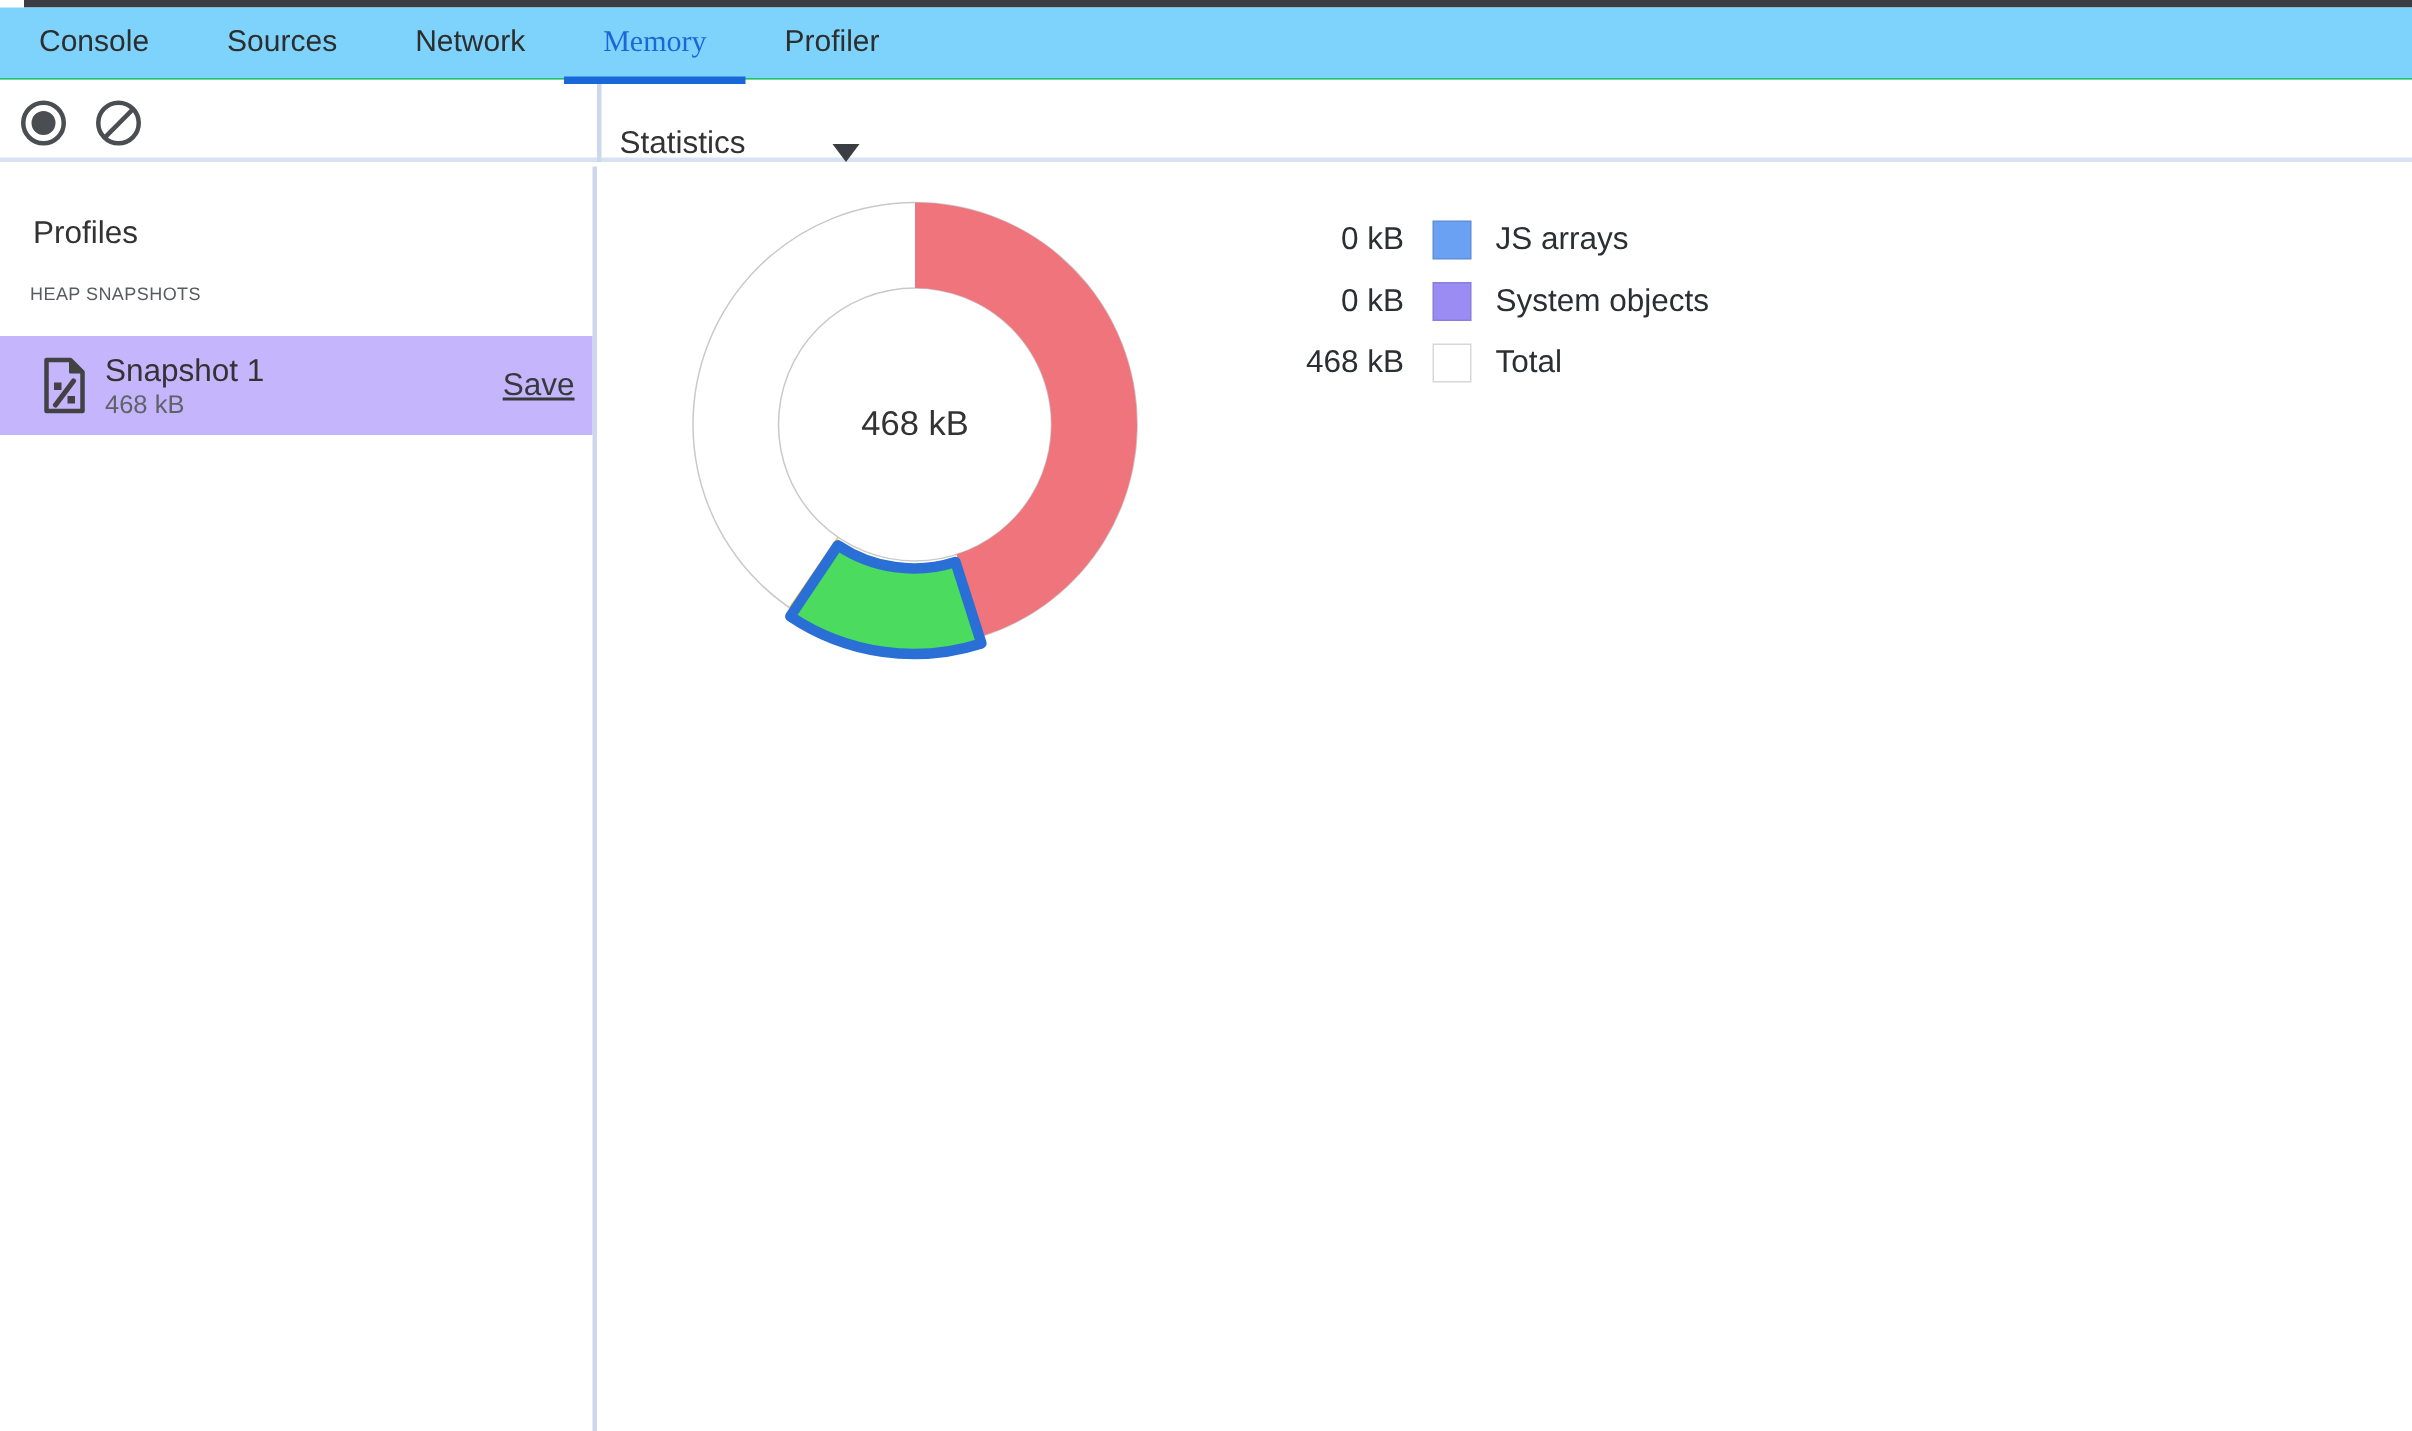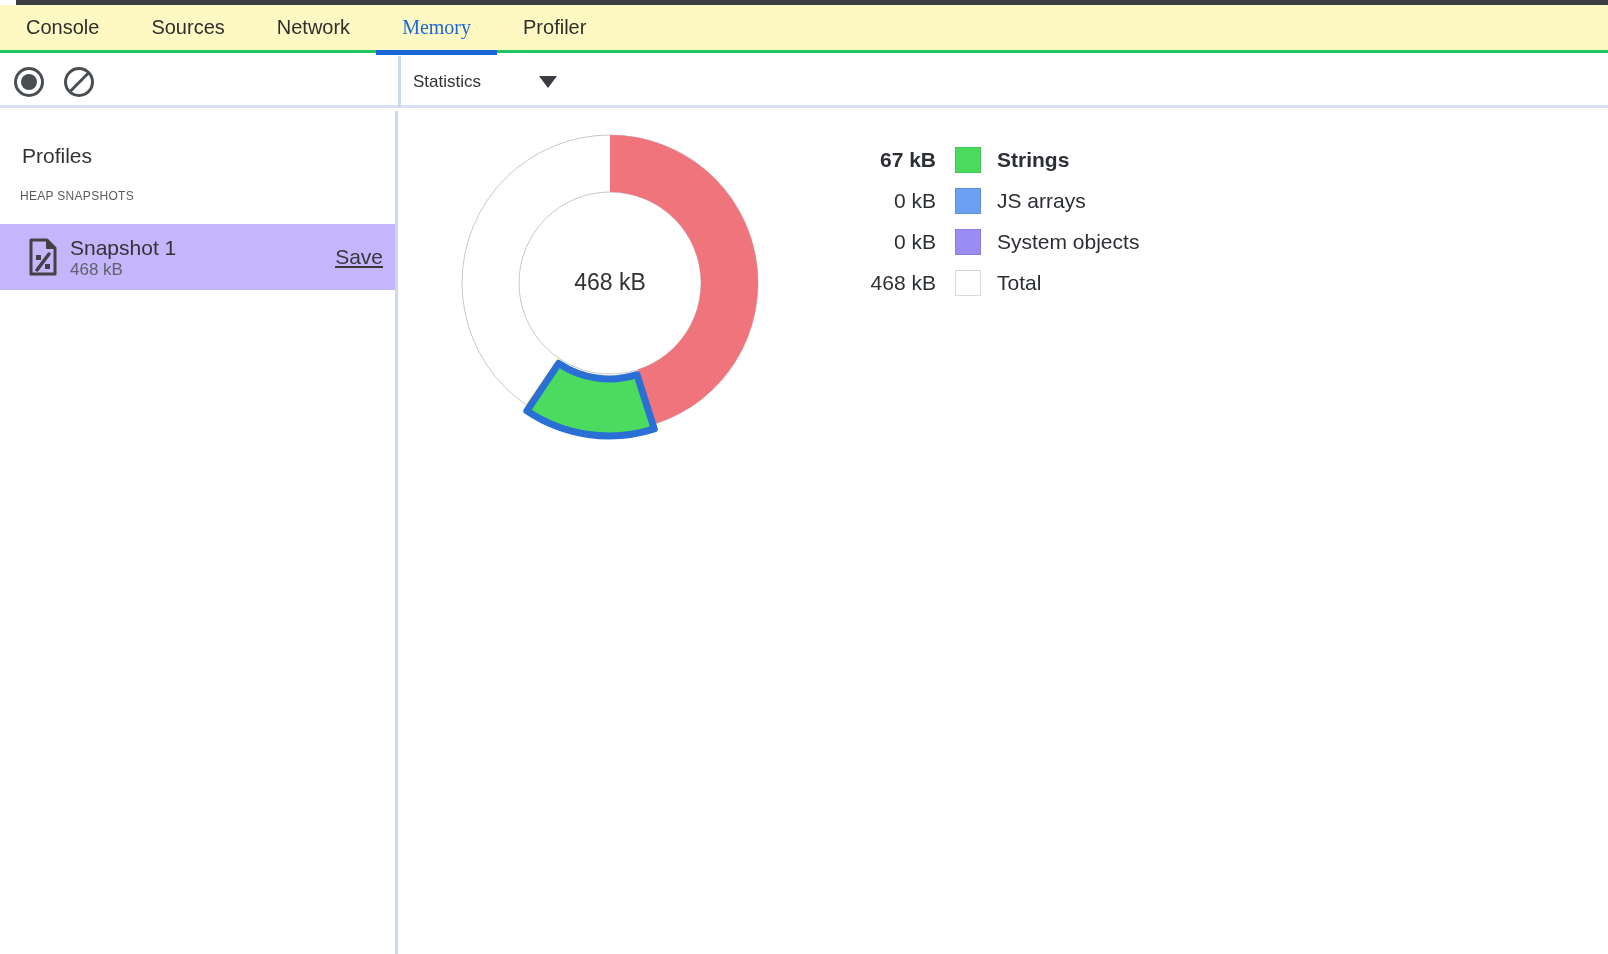--- a/index.html
+++ b/index.html
@@ -4,42 +4,42 @@
 <style>
   * { margin:0; padding:0; box-sizing:border-box; }
   html,body { width:1608px; height:954px; background:#fff; overflow:hidden;
               font-family:"Liberation Sans", sans-serif; color:#2b2b2b; }
   .abs { position:absolute; }
 
   
   #top-strip { left:16px; top:0; width:1592px; height:5px; background:#3a3d42; }
 
   
-  #tab-bar { left:0; top:5px; width:1608px; height:48px; background:#fef9c3;
-             border-bottom:3px solid #22c55e; display:flex; align-items:center; }
+  #tab-bar { left:0; top:5px; width:1608px; height:48px; background:#7dd3fc;
+             border-bottom:1px solid #22c55e; display:flex; align-items:center; }
   .tab { position:relative; height:48px; display:flex; align-items:center;
          padding:0 26px; font-size:20px; color:#2e2e2e; cursor:default; }
   .tab.active { color:var(--accent,#1a67d8);font-family:Liberation Serif, serif; }
   .tab.active::after { content:""; position:absolute; left:0; right:0; bottom:-3px;
                        height:5px; background:var(--accent,#1a67d8); }
 
   
   #toolbar { left:0; top:56px; width:1608px; height:52px; background:#fff;
              border-bottom:3px solid #d9e2f3; }
   #record-button { left:14px; top:67px; width:30px; height:30px; border:3px solid #4a4e52;
                    border-radius:50%; }
   #record-button::after { content:""; position:absolute; left:4px; top:4px; width:16px;
                           height:16px; border-radius:50%; background:#4a4e52; }
   #clear-button { left:64px; top:67px; width:30px; height:30px; border:3px solid #4a4e52;
                   border-radius:50%; }
   #clear-button::after { content:""; position:absolute; left:10.5px; top:-1px; width:3px;
                          height:26px; background:#4a4e52; transform:rotate(45deg); }
   #toolbar-divider { left:398px; top:56px; width:3px; height:52px; background:#ccd9ec; }
-  #statistics-select { left:413px; top:56px; height:52px; display:flex; align-items:center;
-                       font-size:17px; color:#333; }
+  #statistics-select { left:413px; top:56px; height:52px; display:flex; align-items:flex-end;
+                       font-size:21px; color:#333; }
   #statistics-arrow { margin-left:58px; width:0; height:0;
                       border-left:9px solid transparent; border-right:9px solid transparent;
                       border-top:12px solid #3a3d41; }
 
   
   #sidebar { left:0; top:111px; width:398px; height:843px;
              border-right:3px solid #ccd9ec; background:#fff; }
   #profiles-title { left:22px; top:144px; font-size:21px; color:#333; }
   #heap-section-title { left:20px; top:189px; font-size:12px; color:#595c5f;
                         letter-spacing:0.3px; }
@@ -109,25 +109,20 @@
 <svg id="pie-svg" class="abs" viewBox="0 0 320 320">
     <circle cx="160" cy="160" r="148" fill="#fff" stroke="#c9c9c9" stroke-width="1"></circle>
     <circle cx="160" cy="160" r="91" fill="#fff" stroke="#c9c9c9" stroke-width="1"></circle>
     <path d="M160,12 A148,148 0 0 1 204.97796332098852,300.9999390620287 L187.65536933925645,246.6959084773285 A91,91 0 0 0 160,69 Z" fill="#f0747b"></path>
     <path d="M77.56920614768696,282.9193403207057 A148,148 0 0 1 75.92641748378885,281.8016121522611 L108.30610804746476,234.89153179632268 A91,91 0 0 0 109.31620107729401,235.57878357556905 Z" fill="#f8c860"></path>
     <path d="M204.97796332098852,300.9999390620287 A148,148 0 0 1 77.56920614768696,282.9193403207057 L109.31620107729401,235.57878357556905 A91,91 0 0 0 187.65536933925645,246.6959084773285 Z" fill="#4bdb5f" stroke="#2a6fd6" stroke-width="7" stroke-linejoin="round" transform="translate(-0.702512351925464,4.95040163980582)"></path>
   </svg>
 <div id="pie-center-label" class="abs">468 kB</div>
 
 <div id="legend" class="abs">
-  <div class="legend-row selected">
-    <span class="legend-value">67 kB</span>
-    <span class="legend-swatch" style="background: rgb(75, 219, 95);"></span>
-    <span class="legend-label">Strings</span>
-  </div>
   <div class="legend-row">
     <span class="legend-value">0 kB</span>
     <span class="legend-swatch" style="background: rgb(107, 161, 243);"></span>
     <span class="legend-label">JS arrays</span>
   </div>
   <div class="legend-row">
     <span class="legend-value">0 kB</span>
     <span class="legend-swatch" style="background: rgb(155, 140, 244);"></span>
     <span class="legend-label">System objects</span>
   </div>

